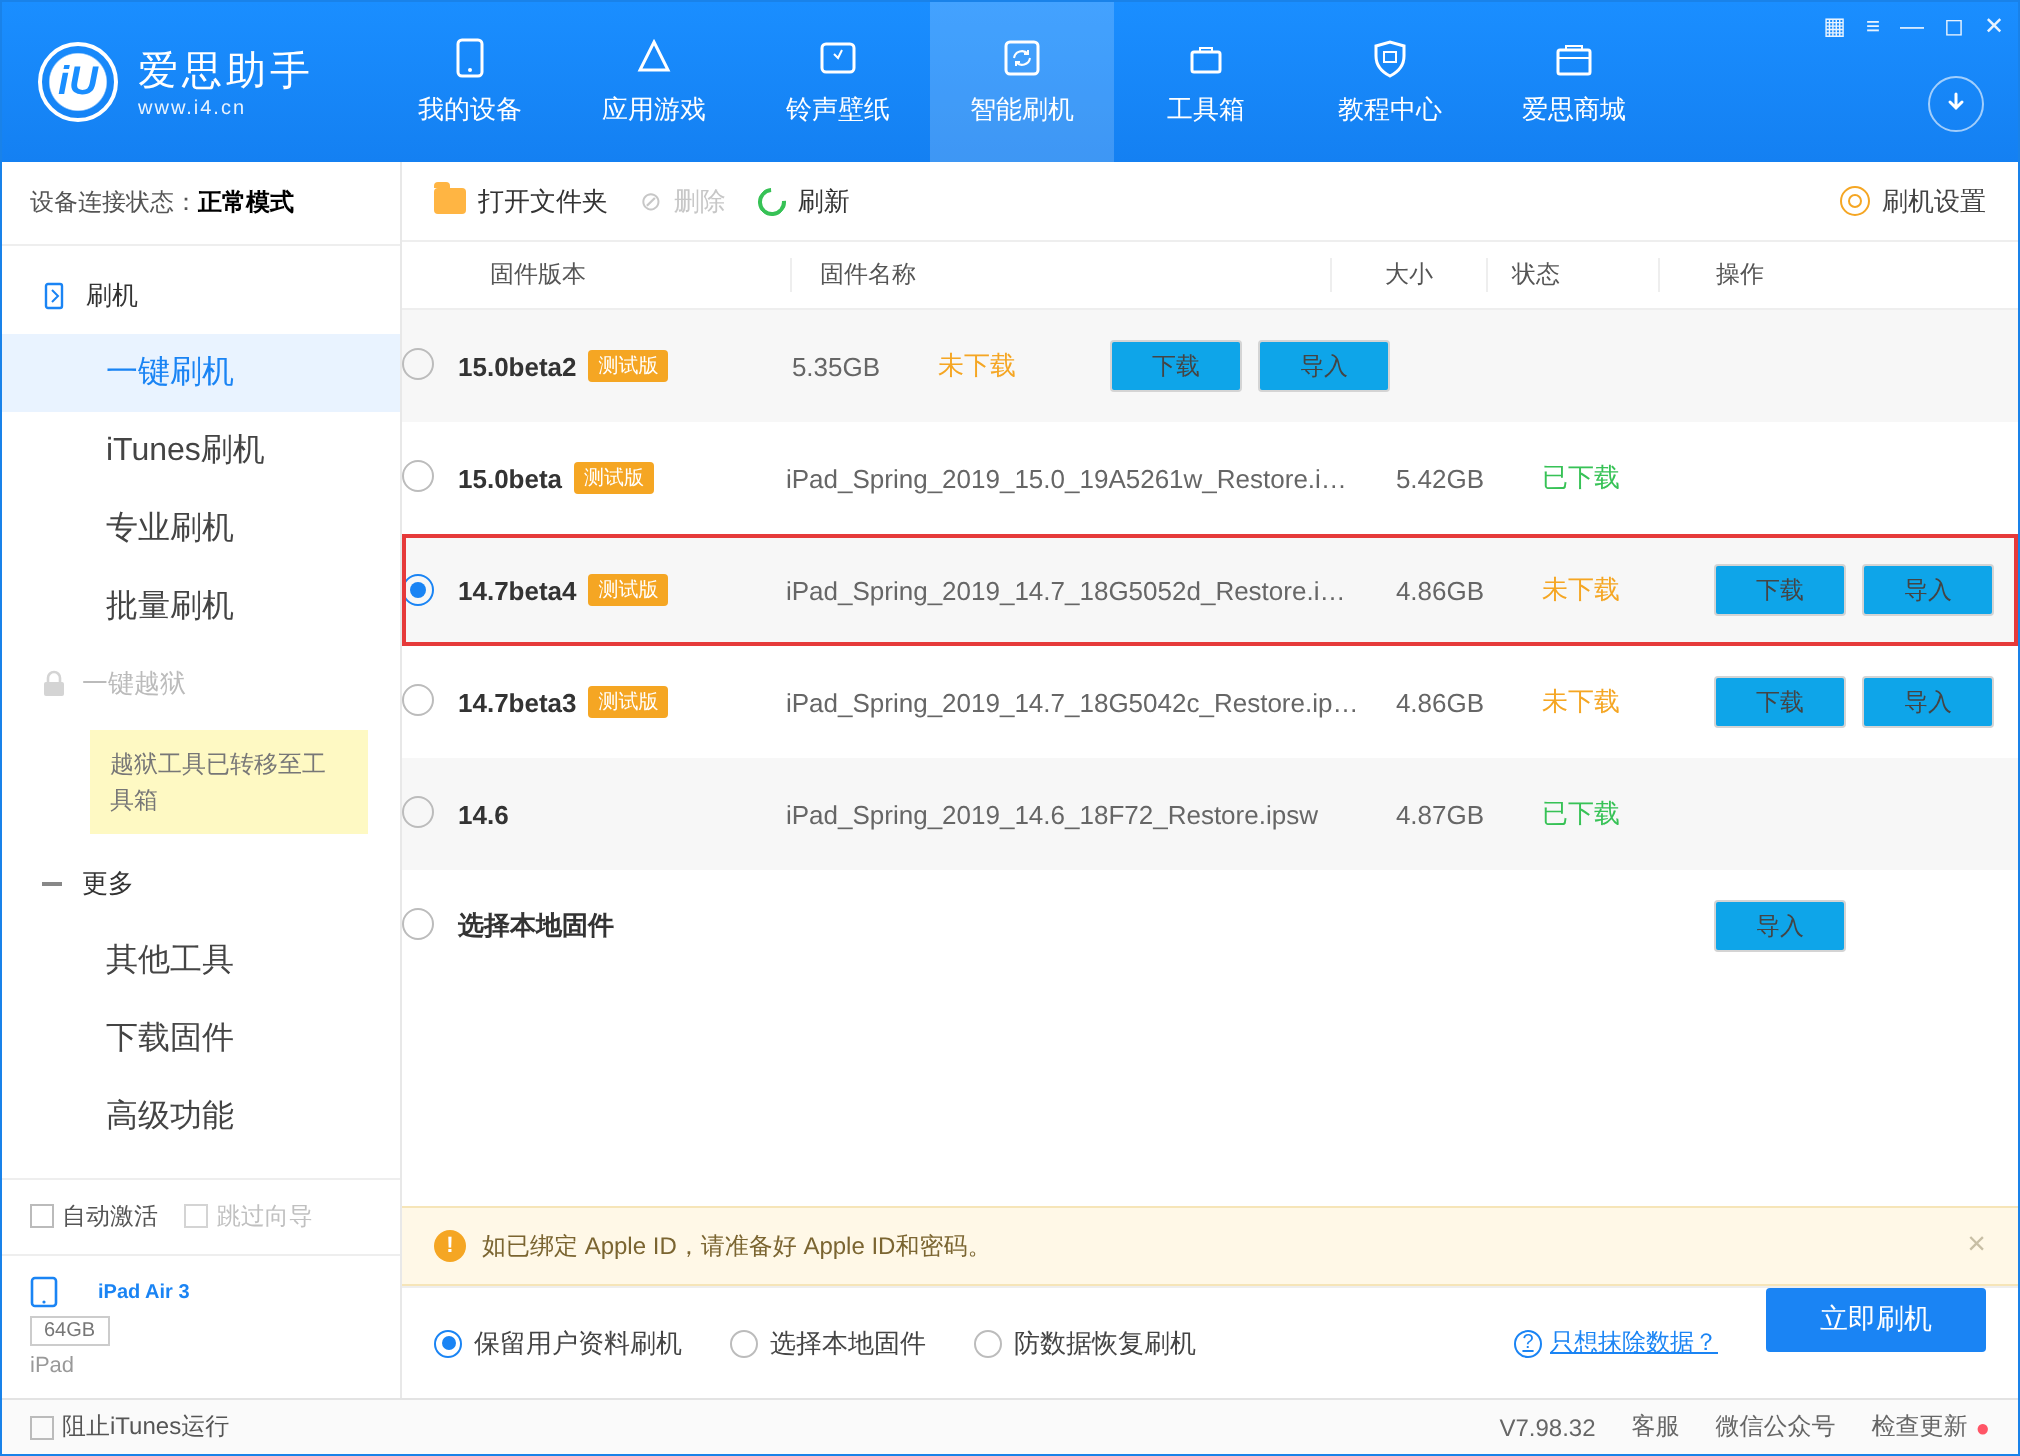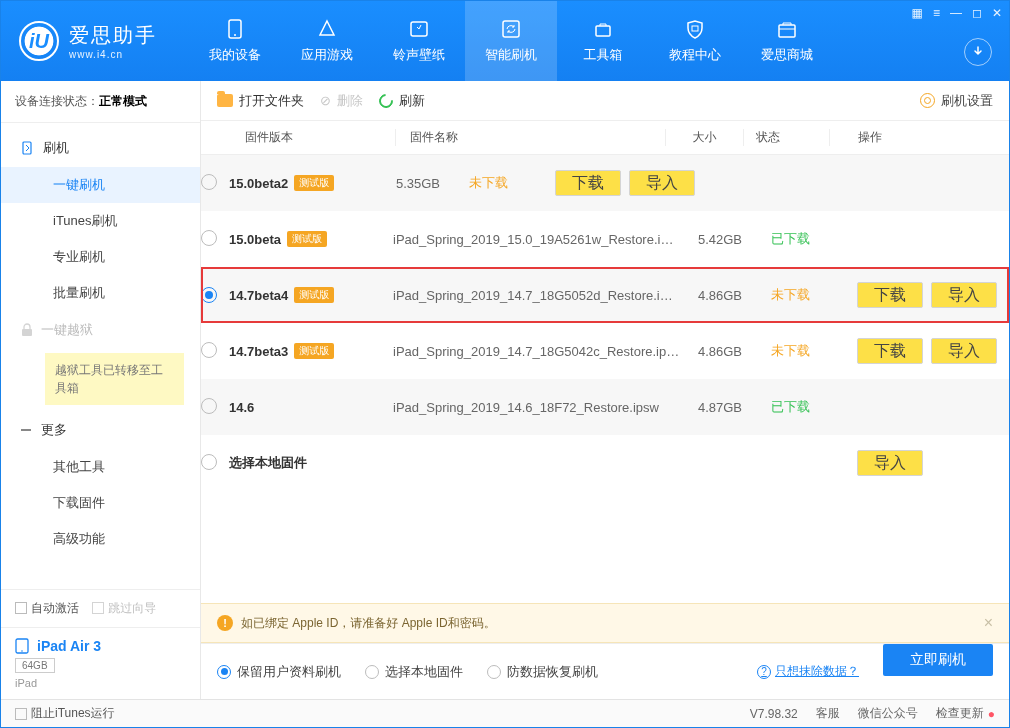--- a/index.html
+++ b/index.html
@@ -21,30 +21,30 @@
 
 .main { display: flex; height: calc(100% - 80px - 28px); }
 
 .sidebar { width: 200px; border-right: 1px solid #e8e8e8; display: flex; flex-direction: column; }
 .status { padding: 12px 14px; border-bottom: 1px solid #eee; font-size: 12px; color: #555; }
 .status b { color: #000; }
 .tree { flex: 1; overflow: auto; padding-top: 6px; }
 .tree-sec { padding: 10px 20px; color: #333; display: flex; align-items: center; gap: 8px; font-size: 13px; }
 .tree-sec.dim { color: #bbb; }
 .tree-sec .bar { width: 10px; height: 2px; background: #888; margin-right:2px;}
-.tree-item { padding: 9px 10px 9px 52px; font-size: 13px; color: #444; cursor: pointer; }
+.tree-item { padding: 9px 10px 9px 52px; font-size: 16px; color: #444; cursor: pointer; }
 .tree-item.active { background: #e9f3ff; color: #1a84f4; }
 .tree-box { margin: 4px 16px 6px 44px; padding: 8px 10px; background: #fef9c3; color: #777; font-size: 12px; line-height: 1.5; }
 .sb-bottom { border-top: 1px solid #eee; padding: 10px 14px; }
 .chk { display: inline-flex; align-items: center; gap: 4px; cursor: pointer; color: #555; }
 .chk .box { width: 12px; height: 12px; border: 1px solid #bbb; }
 .chk.dim { color: #c0c0c0; }
 .chk.dim .box { border-color: #d4d4d4; }
 .device { padding: 10px 14px; border-top: 1px solid #eee; }
-.device .nm { color: #1a84f4; font-size: 14px; font-weight: 600; display: flex; align-items: center; gap: 8px;}
+.device .nm { color: #1a84f4; font-size: 10px; font-weight: 600; display: flex; align-items: center; gap: 20px;}
 .device .cap { display: inline-block; border: 1px solid #ccc; padding: 1px 6px; font-size: 10px; color: #777; margin-top: 4px; }
 .device .typ { color: #999; font-size: 11px; margin-top: 4px; }
 
 .content { flex: 1; display: flex; flex-direction: column; }
 .toolbar { height: 40px; border-bottom: 1px solid #eee; display: flex; align-items: center; padding: 0 16px; gap: 16px; }
 .toolbar .grp { display: flex; align-items: center; gap: 6px; cursor: pointer; font-size: 13px; }
 .toolbar .fold { width: 16px; height: 13px; background: #ffb543; border-radius: 2px; position: relative; }
 .toolbar .fold::before { content:''; position:absolute; top:-3px; left:0; width:8px; height:3px; background:#ffb543; border-radius:2px 2px 0 0;}
 .toolbar .del { color: #c7c7c7; }
 .toolbar .ref .ic { width: 14px; height: 14px; border: 2px solid #37c256; border-radius: 50%; border-top-color: transparent; transform: rotate(40deg); }
@@ -70,21 +70,21 @@
 .row .radio.sel::after { content:''; width:8px; height:8px; background:#1a84f4; border-radius:50%; }
 .row .ver { width: 150px; display: flex; align-items: center; gap: 6px; }
 .row .ver b { font-weight: 600; color:#333; }
 .badge { background: #f5a623; color: #fff; font-size: 10px; padding: 1px 5px; border-radius: 2px; }
 .row .name { flex: 1; padding-left: 14px; color: #666; overflow:hidden; text-overflow:ellipsis; white-space:nowrap; }
 .row .size { width: 78px; text-align: center; color: #666; }
 .row .stat { width: 86px; padding-left: 12px; }
 .stat-no { color: #f5a623; }
 .stat-yes { color: #37c256; }
 .row .ops { width: 164px; padding-left: 12px; display: flex; gap: 8px; }
-.btn { width: 66px; height: 26px; border: 1px solid #d4d4d4; background: #fde047; border-radius: 2px; cursor: pointer; font-size: 16px; color: #444; }
+.btn { width: 66px; height: 26px; border: 1px solid #d4d4d4; background: #0ea5e9; border-radius: 2px; cursor: pointer; font-size: 12px; color: #444; }
 
 .alert { margin: 0; padding: 10px 16px; background: #fff8e7; border-top: 1px solid #f6e5b8; border-bottom: 1px solid #f6e5b8; color: #7b6531; display: flex; align-items: center; gap: 8px; }
 .alert .ic { width: 16px; height: 16px; border-radius: 50%; background: #f5a623; color: #fff; display: flex; align-items: center; justify-content: center; font-weight: bold; font-size: 11px; }
 .alert .x { margin-left: auto; color: #c8bfa5; font-size: 16px; cursor: pointer; }
 
 .flashbar { height: 56px; border-top: 1px solid #eee; display: flex; padding: 0 16px; gap: 24px; }
 .flashbar .opt { display: flex; align-items: center; gap: 6px; cursor: pointer; font-size: 13px; color:#444; }
 .flashbar .opt .r { width: 14px; height: 14px; border: 1.5px solid #bcbcbc; border-radius: 50%; display:flex; align-items:center; justify-content:center;}
 .flashbar .opt.sel .r { border-color: #1a84f4; }
 .flashbar .opt.sel .r::after { content:''; width:7px; height:7px; background:#1a84f4; border-radius:50%; }

